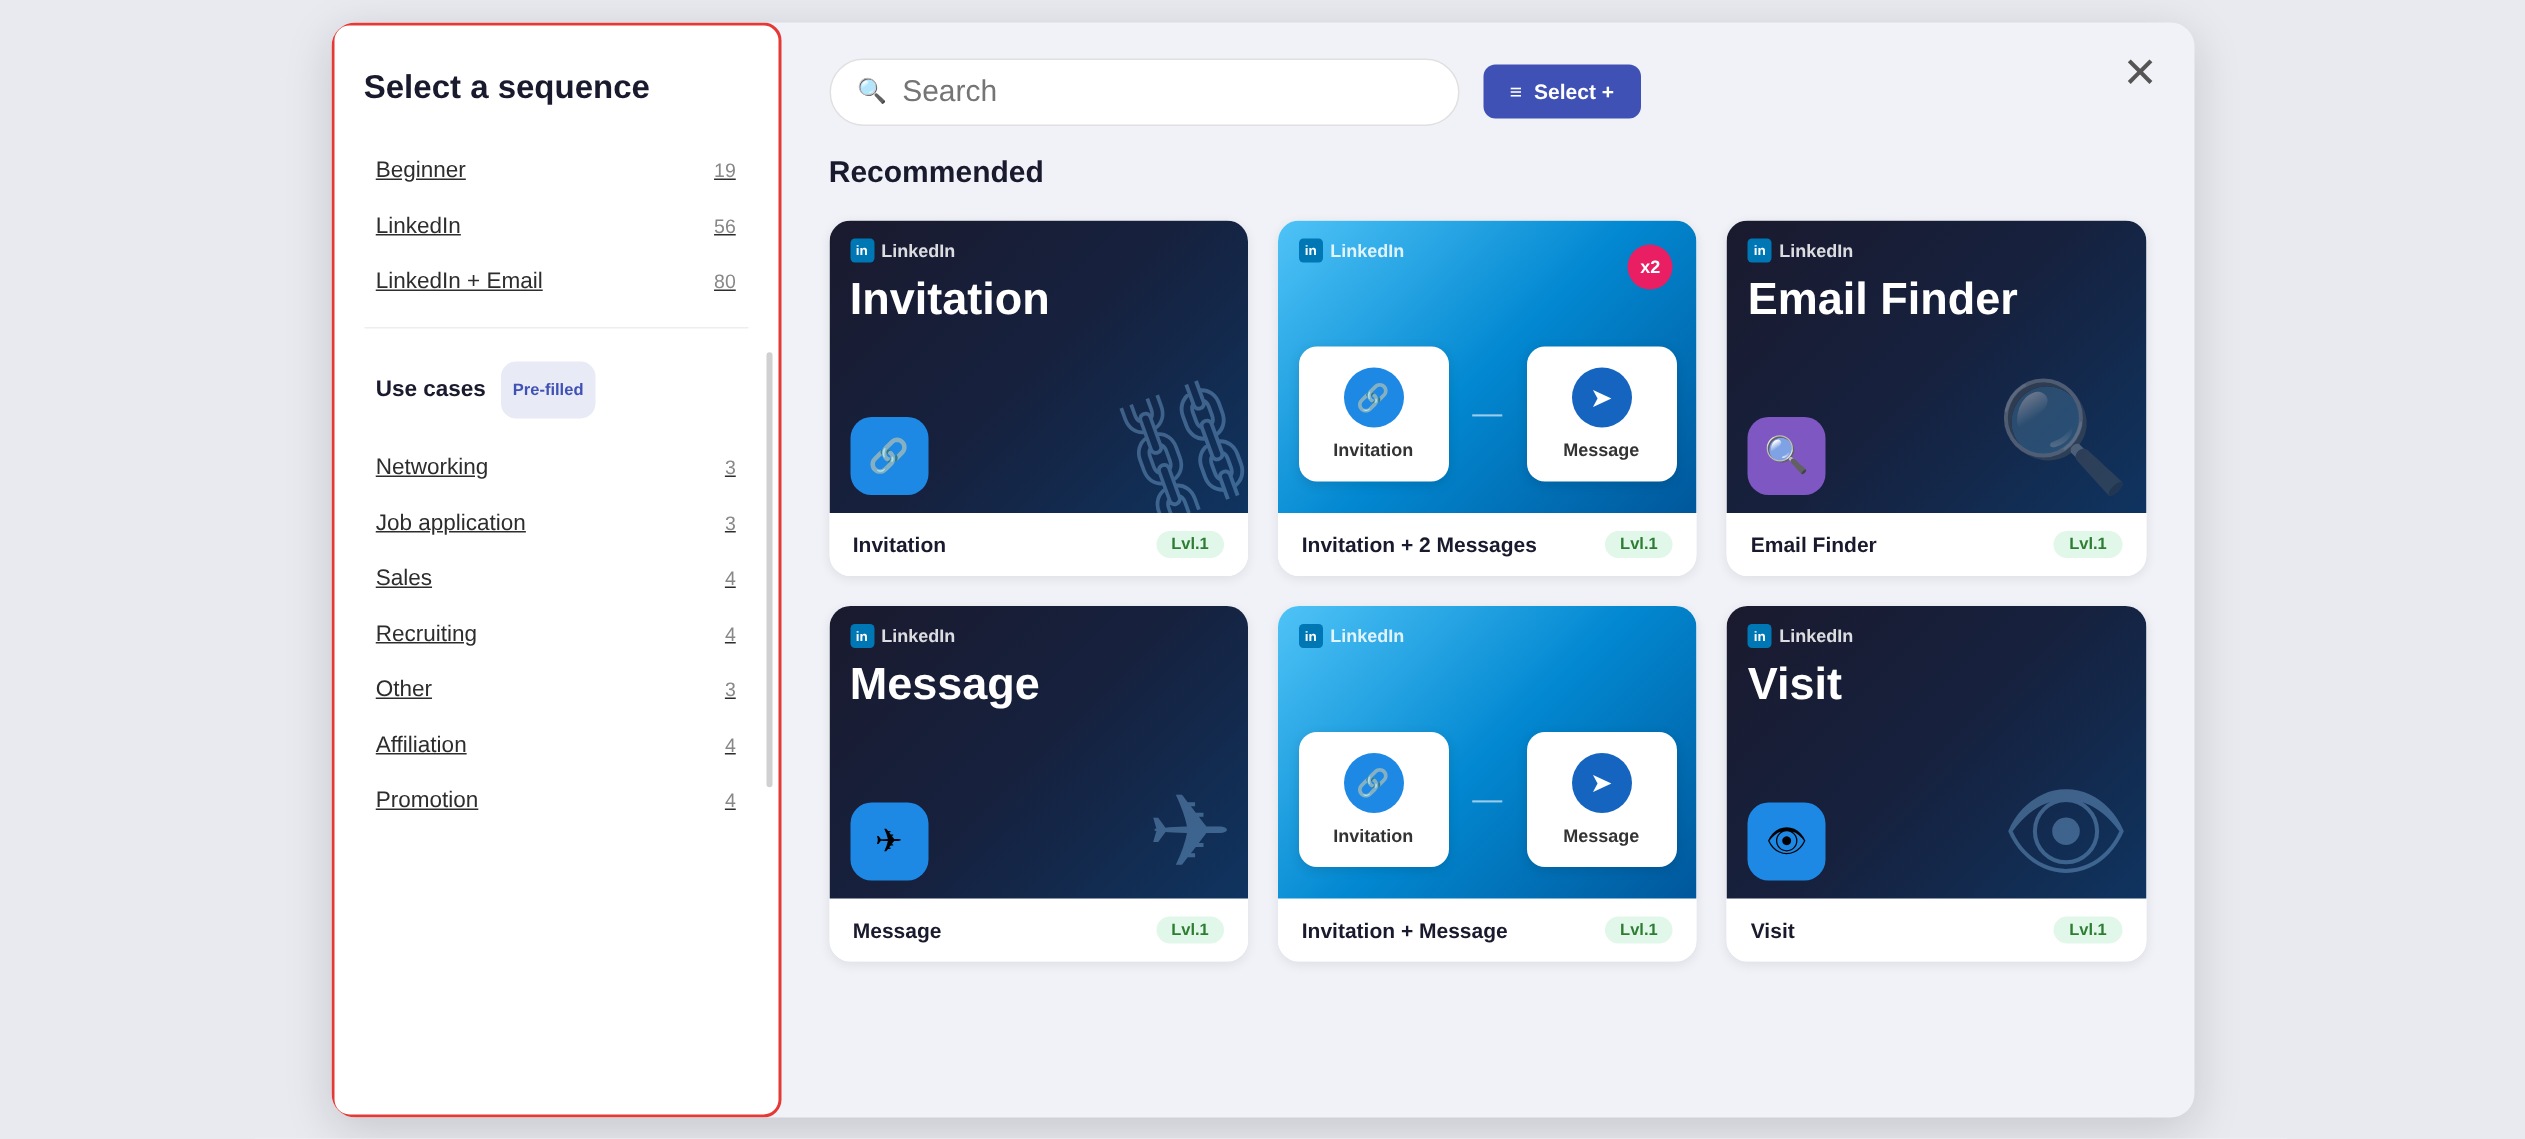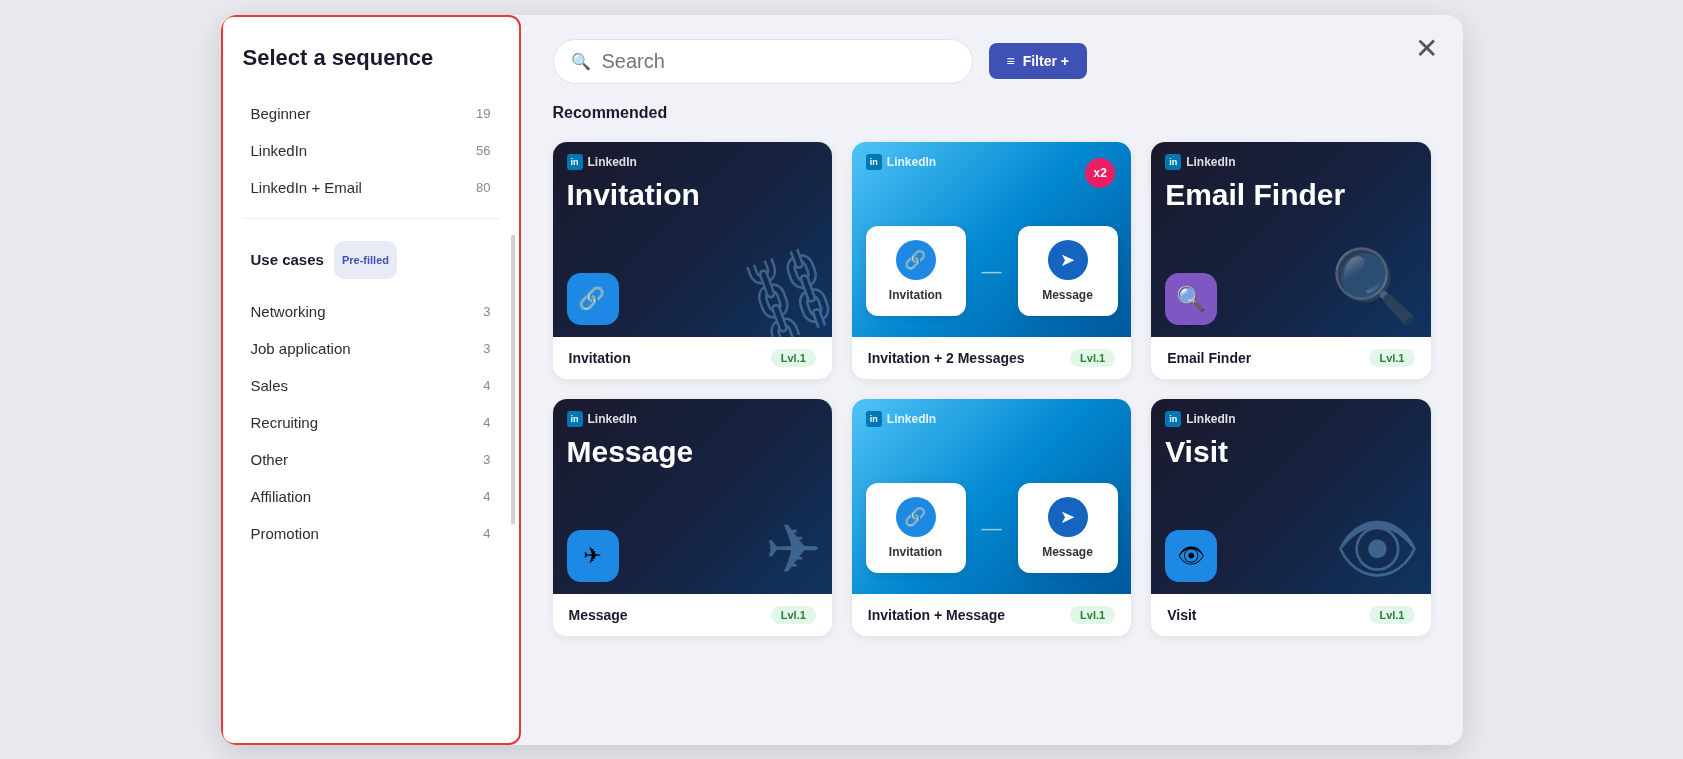--- a/index.html
+++ b/index.html
@@ -44,20 +44,21 @@
     }
     .sidebar-item {
       display: flex;
       justify-content: space-between;
       align-items: center;
       padding: 10px 8px;
       border-radius: 8px;
       cursor: pointer;
       color: #2d2d2d;
       font-size: 15px;
+      text-decoration: underline;
     }
     .sidebar-item .count {
       color: #888;
       font-size: 13px;
     }
     .sidebar-divider {
       height: 1px;
       background: #eee;
       margin: 12px 0;
     }
@@ -133,21 +134,21 @@
       background: #3f51b5;
       color: #fff;
       border: none;
       border-radius: 8px;
       padding: 10px 18px;
       font-size: 14px;
       font-weight: 600;
       cursor: pointer;
     }
     .section-title {
-      font-size: 16px;
+      font-size: 20px;
       font-weight: 700;
       color: #1a1a2e;
       margin-bottom: 20px;
     }
     .cards-grid {
       display: grid;
       grid-template-columns: repeat(3, 1fr);
       gap: 20px;
     }
     .card {
@@ -378,21 +379,21 @@
 
   <div class="main">
 
     <div class="top-bar">
       <div class="search-box">
         <span class="search-icon">🔍</span>
         <input class="search-input" type="text" placeholder="Search" style="">
       </div>
       <button class="filter-btn">
         <span>≡</span>
-        <span>Filter +</span>
+        <span>Select +</span>
       </button>
     </div>
 
     <div class="section-title">Recommended</div>
 
     <div class="cards-grid">
 
       <div class="card">
         <div class="card-image card-dark">
           <div class="card-linkedin-tag">

